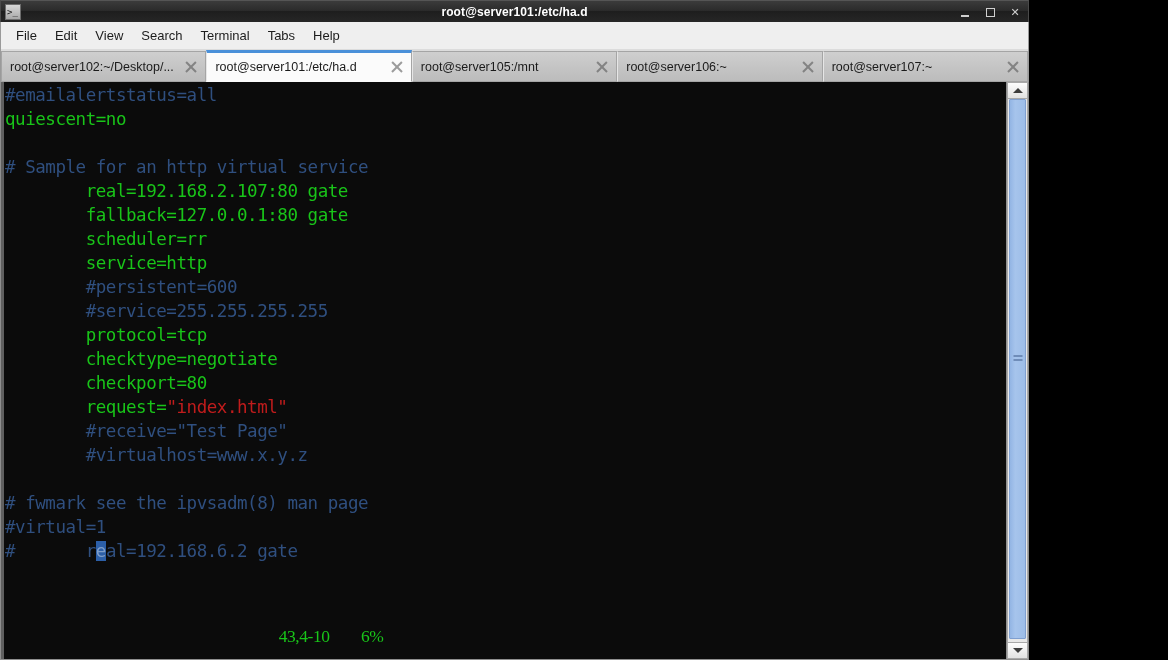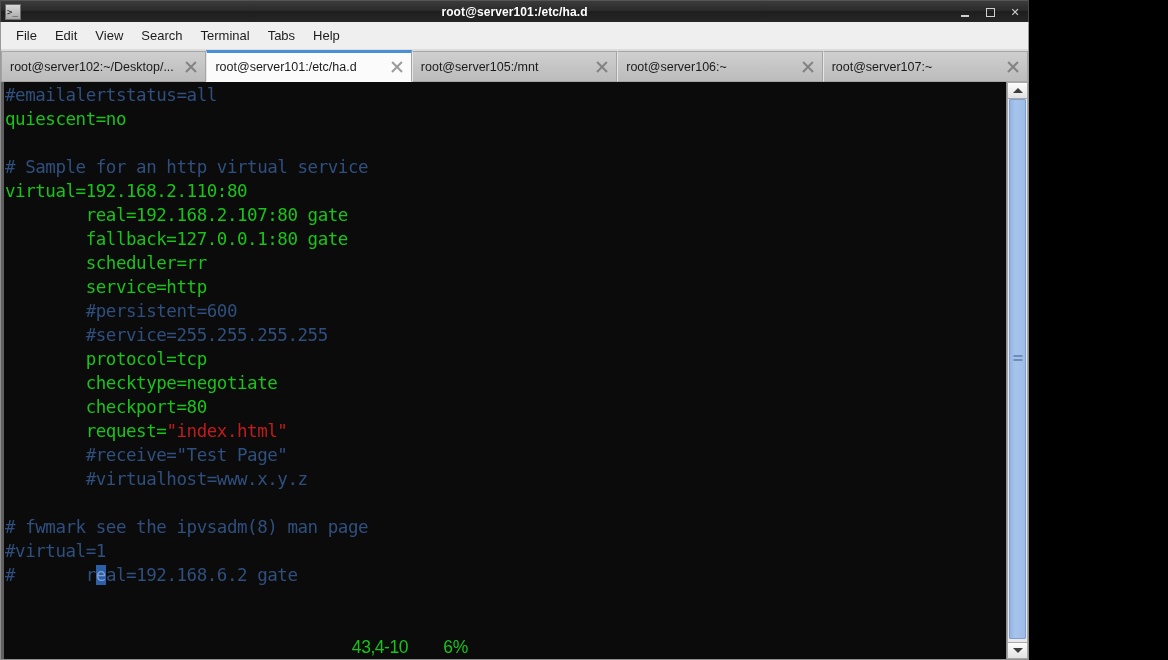--- a/index.html
+++ b/index.html
@@ -227,29 +227,28 @@
   .c-string  { color: #c01c1c; }
   .c-status  { color: #19c419; }
   .cursor {
     background: #2c5fa8;
     color: #7f9ec9;
   }
   .statusline {
     position: absolute;
     left: 0;
     right: 0;
-    bottom: 0;
+    bottom: 11px;
     height: 24px;
     white-space: pre;
-    font-family: Liberation Sans, sans-serif;
+    font-family: Liberation Serif, serif;
     font-size: 17.5px;
     line-height: 24px;
     letter-spacing: -0.45px;
     color: #19c419;
-    padding-left: 39px;
   }
 
   
   .scrollbar {
     flex: 0 0 23px;
     width: 23px;
     background: #d6d6d6;
     border-left: 1px solid #8f8f8f;
     border-right: 1px solid #8f8f8f;
     box-sizing: border-box;
@@ -356,21 +355,20 @@
     </div>
   </div>
 
   <div class="term-wrap">
     <div class="term-leftrule"></div>
     <div class="terminal" id="terminal">
       <div class="tline"><span class="c-comment">#emailalertstatus=all</span></div>
         <div class="tline"><span class="c-normal">quiescent=no</span></div>
         <div class="tline">&nbsp;</div>
         <div class="tline"><span class="c-comment"># Sample for an http virtual service</span></div>
-        <div class="tline"><span class="c-normal">virtual=192.168.2.110:80</span></div>
         <div class="tline"><span class="c-normal">        real=192.168.2.107:80 gate</span></div>
         <div class="tline"><span class="c-normal">        fallback=127.0.0.1:80 gate</span></div>
         <div class="tline"><span class="c-normal">        scheduler=rr</span></div>
         <div class="tline"><span class="c-normal">        service=http</span></div>
         <div class="tline"><span class="c-comment">        #persistent=600</span></div>
         <div class="tline"><span class="c-comment">        #service=255.255.255.255</span></div>
         <div class="tline"><span class="c-normal">        protocol=tcp</span></div>
         <div class="tline"><span class="c-normal">        checktype=negotiate</span></div>
         <div class="tline"><span class="c-normal">        checkport=80</span></div>
         <div class="tline"><span class="c-normal">        request=</span><span class="c-string">"index.html"</span></div>

